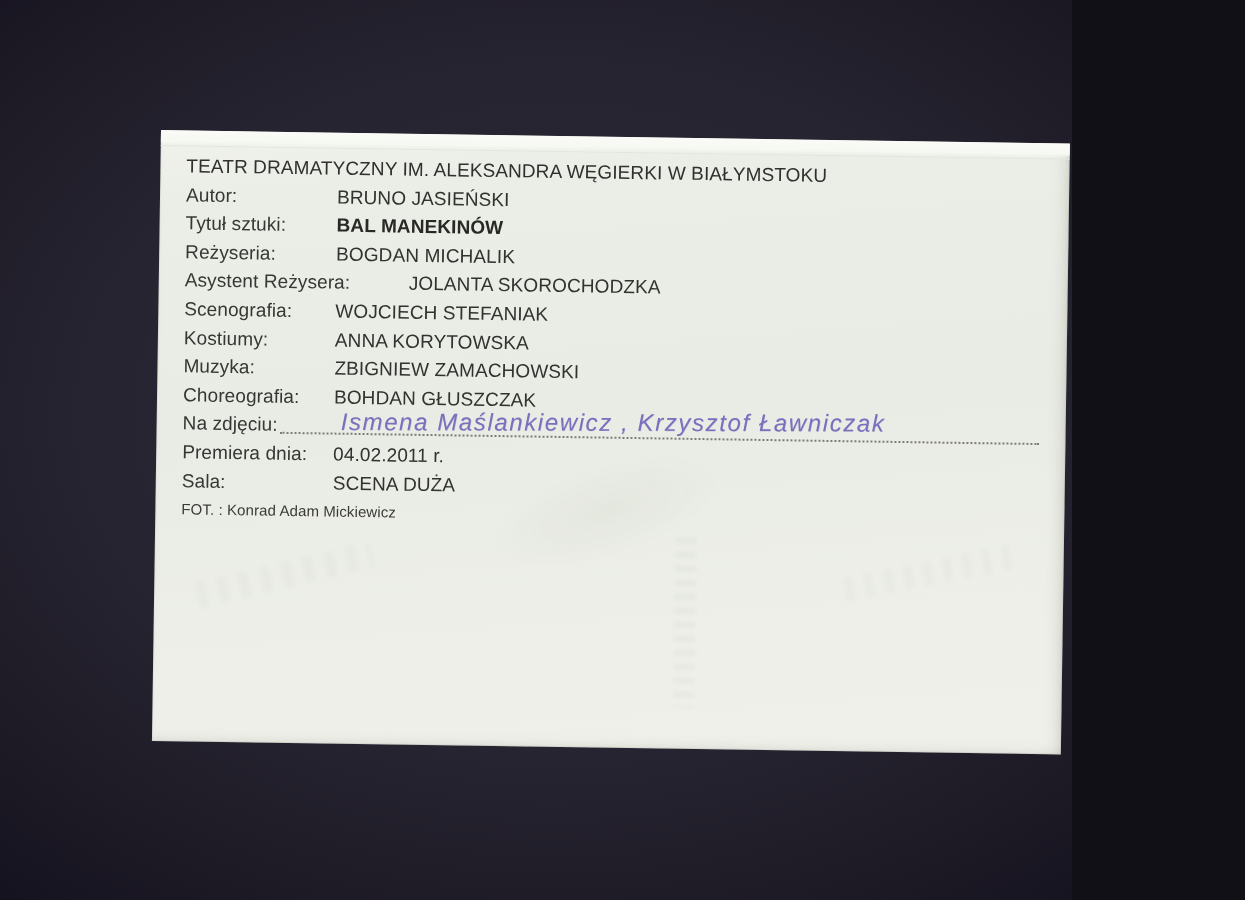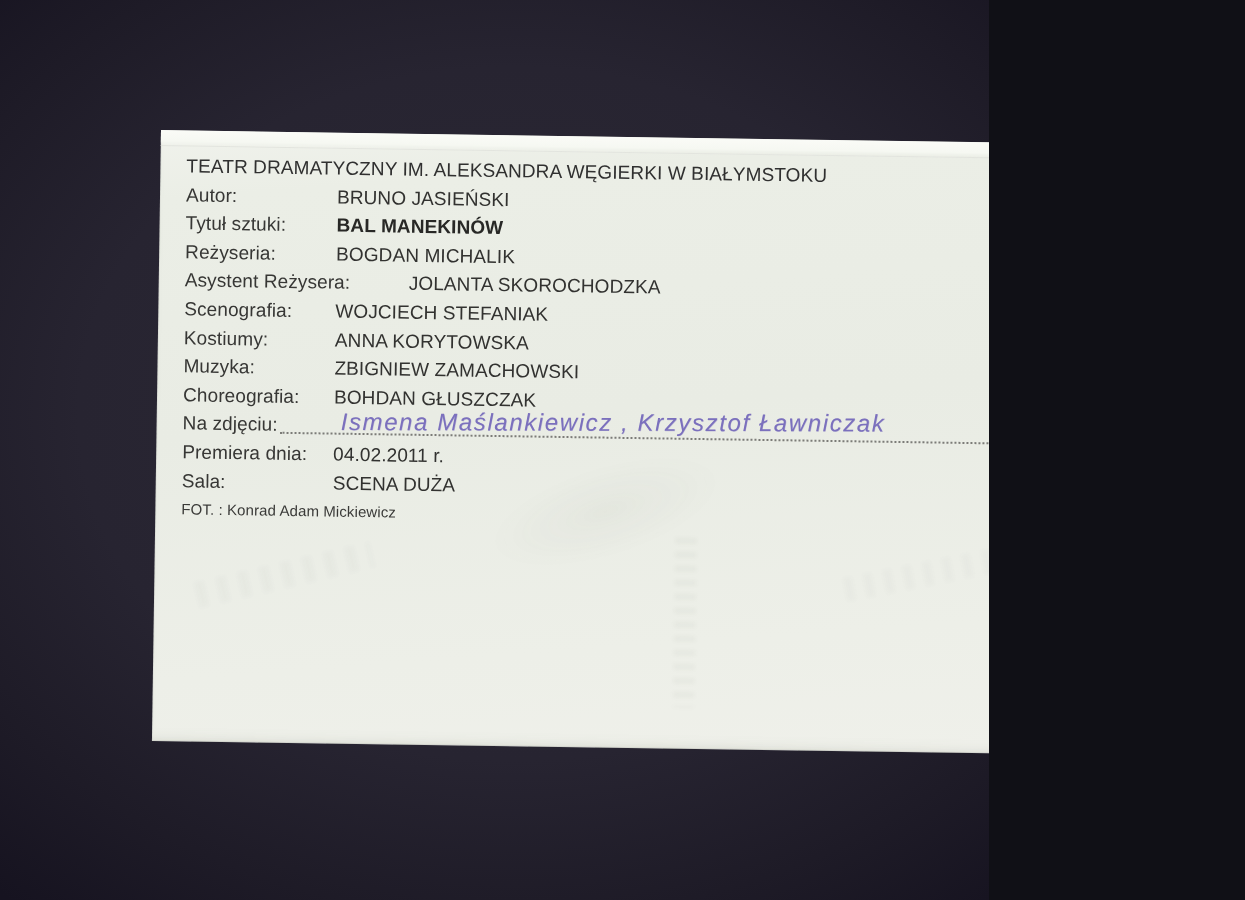--- a/index.html
+++ b/index.html
@@ -2,21 +2,21 @@
 <html><head>
 <meta charset="utf-8">
 <style>
   html, body {
     margin: 0;
     padding: 0;
     background: #101016;
   }
   .scene {
     position: relative;
-    width: 989px;
+    width: 1072px;
     height: 900px;
     overflow: hidden;
     background:
       radial-gradient(ellipse 80% 70% at 52% 46%, #2c2935 0%, #272431 55%, #1e1b27 80%, #161320 100%);
     font-family: "Liberation Sans", sans-serif;
   }
   .card {
     position: absolute;
     left: 161px;
     top: 130px;

